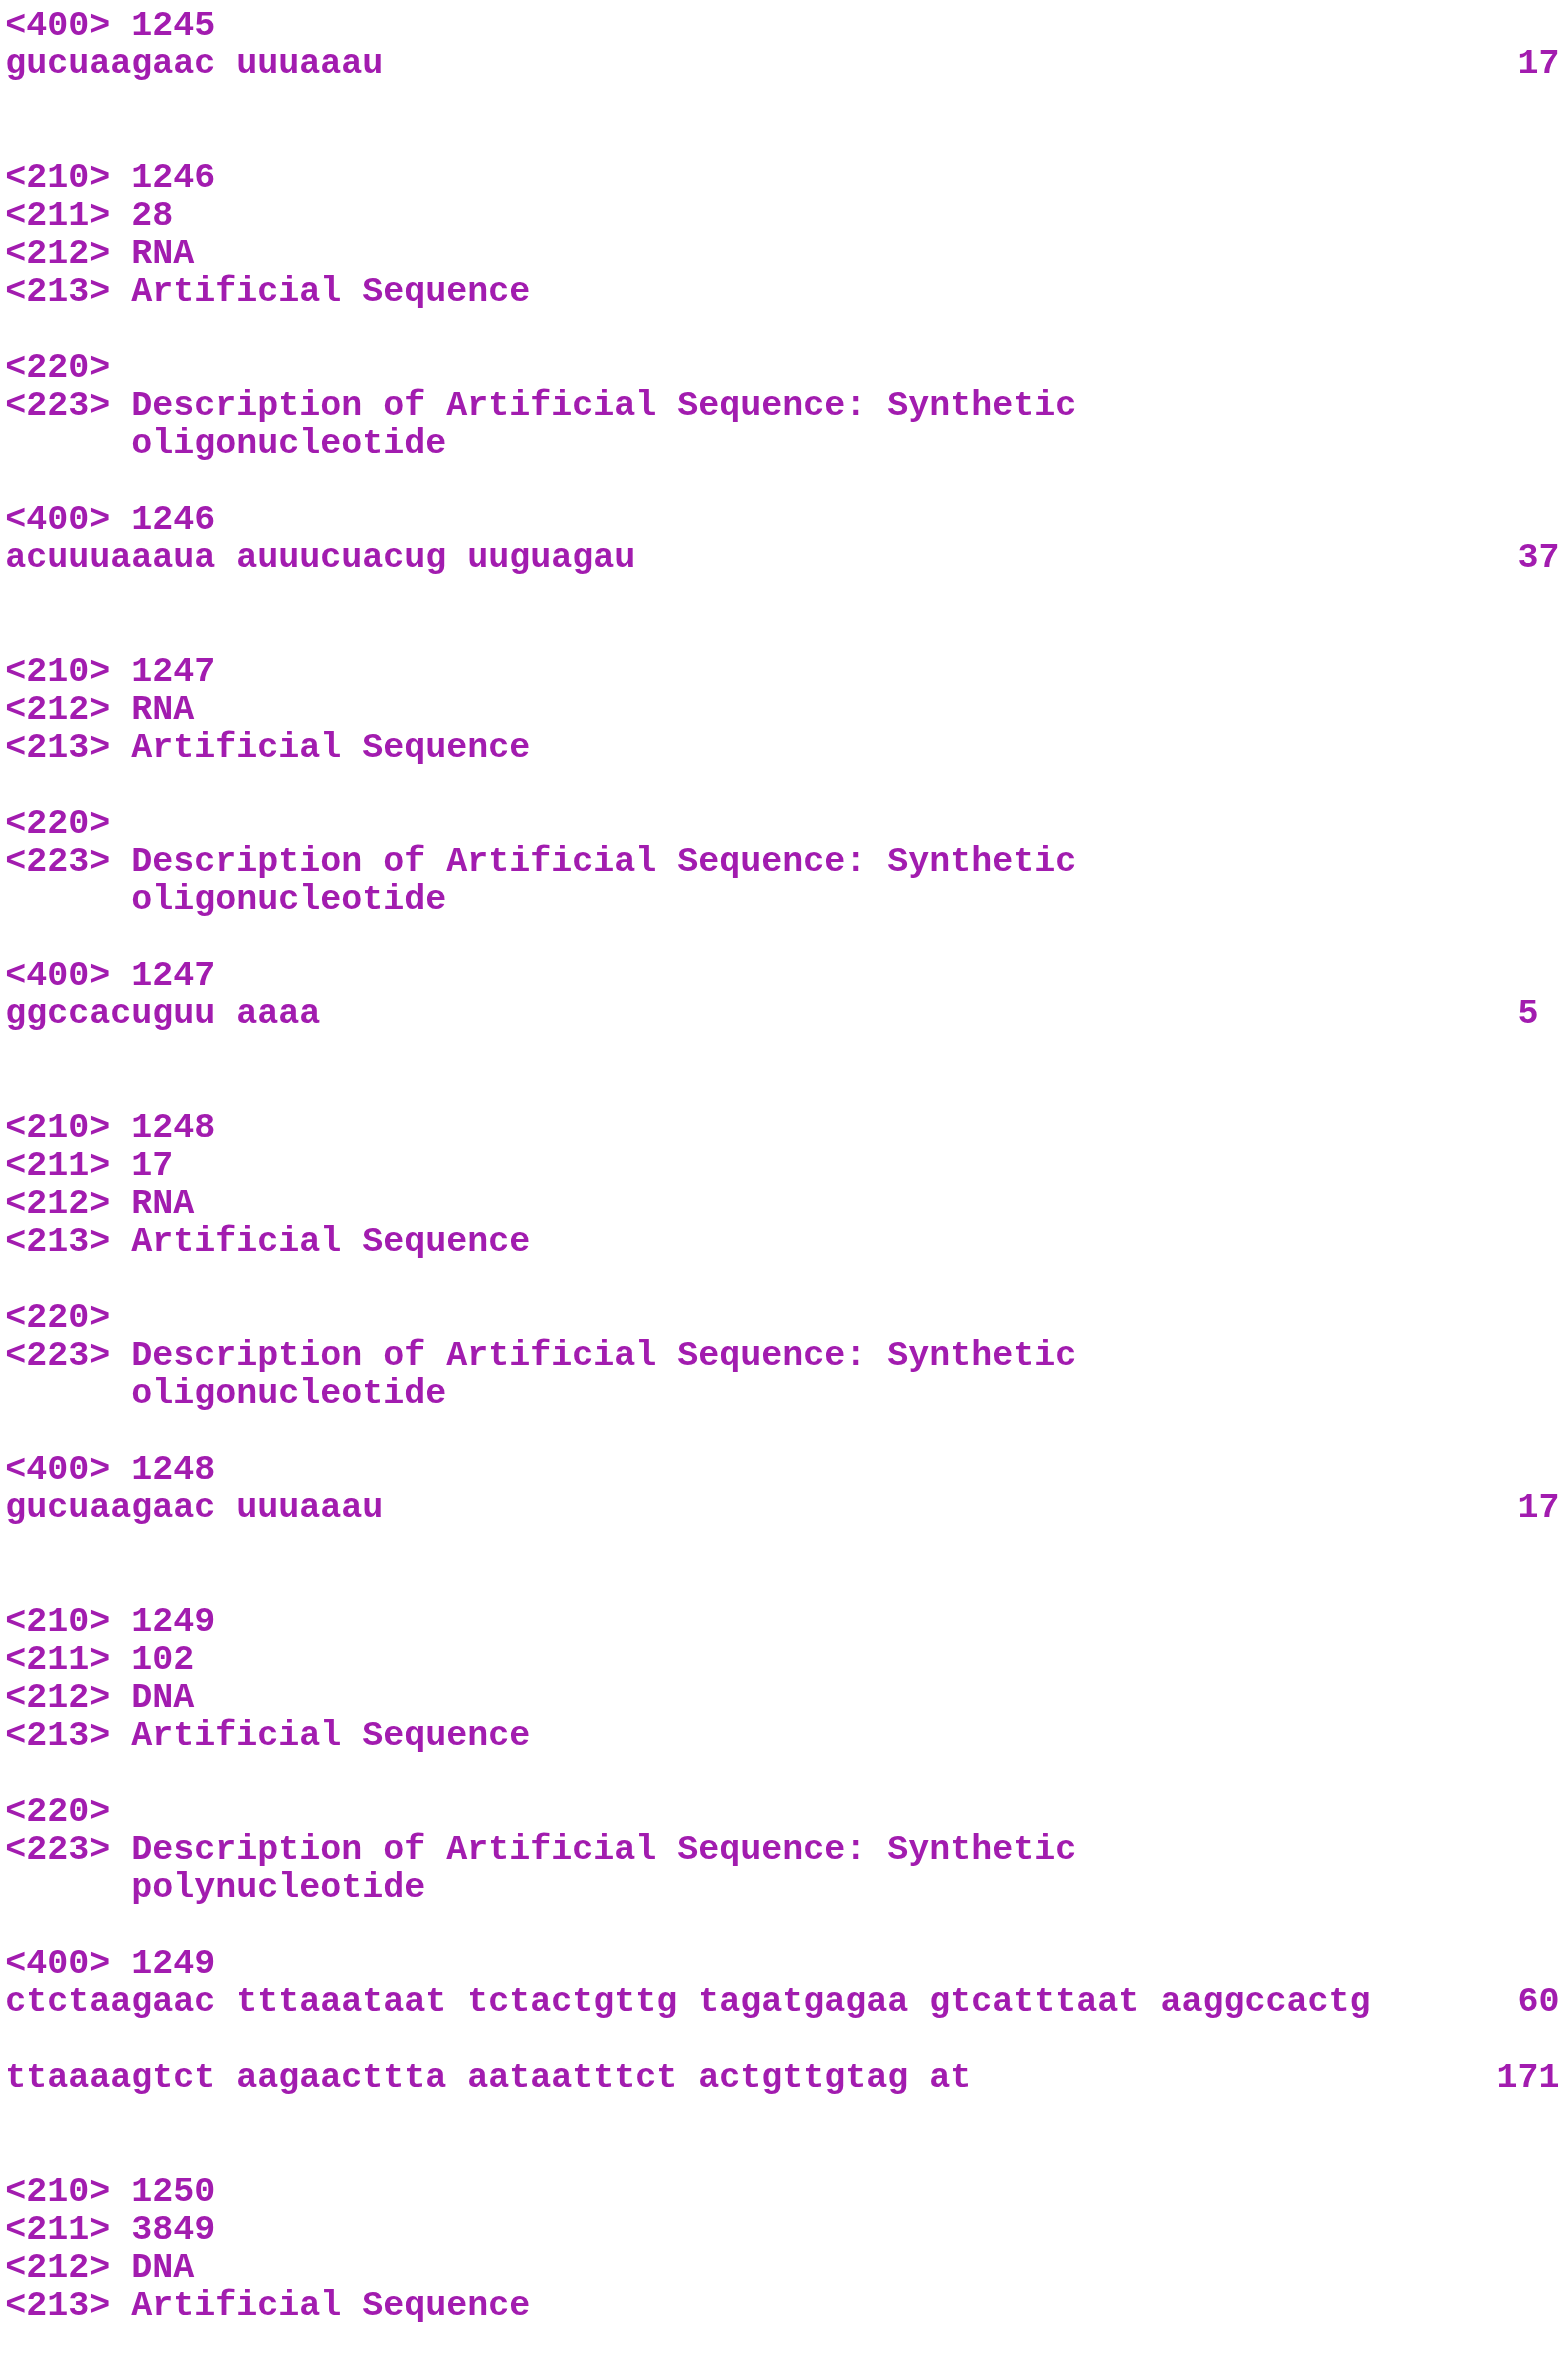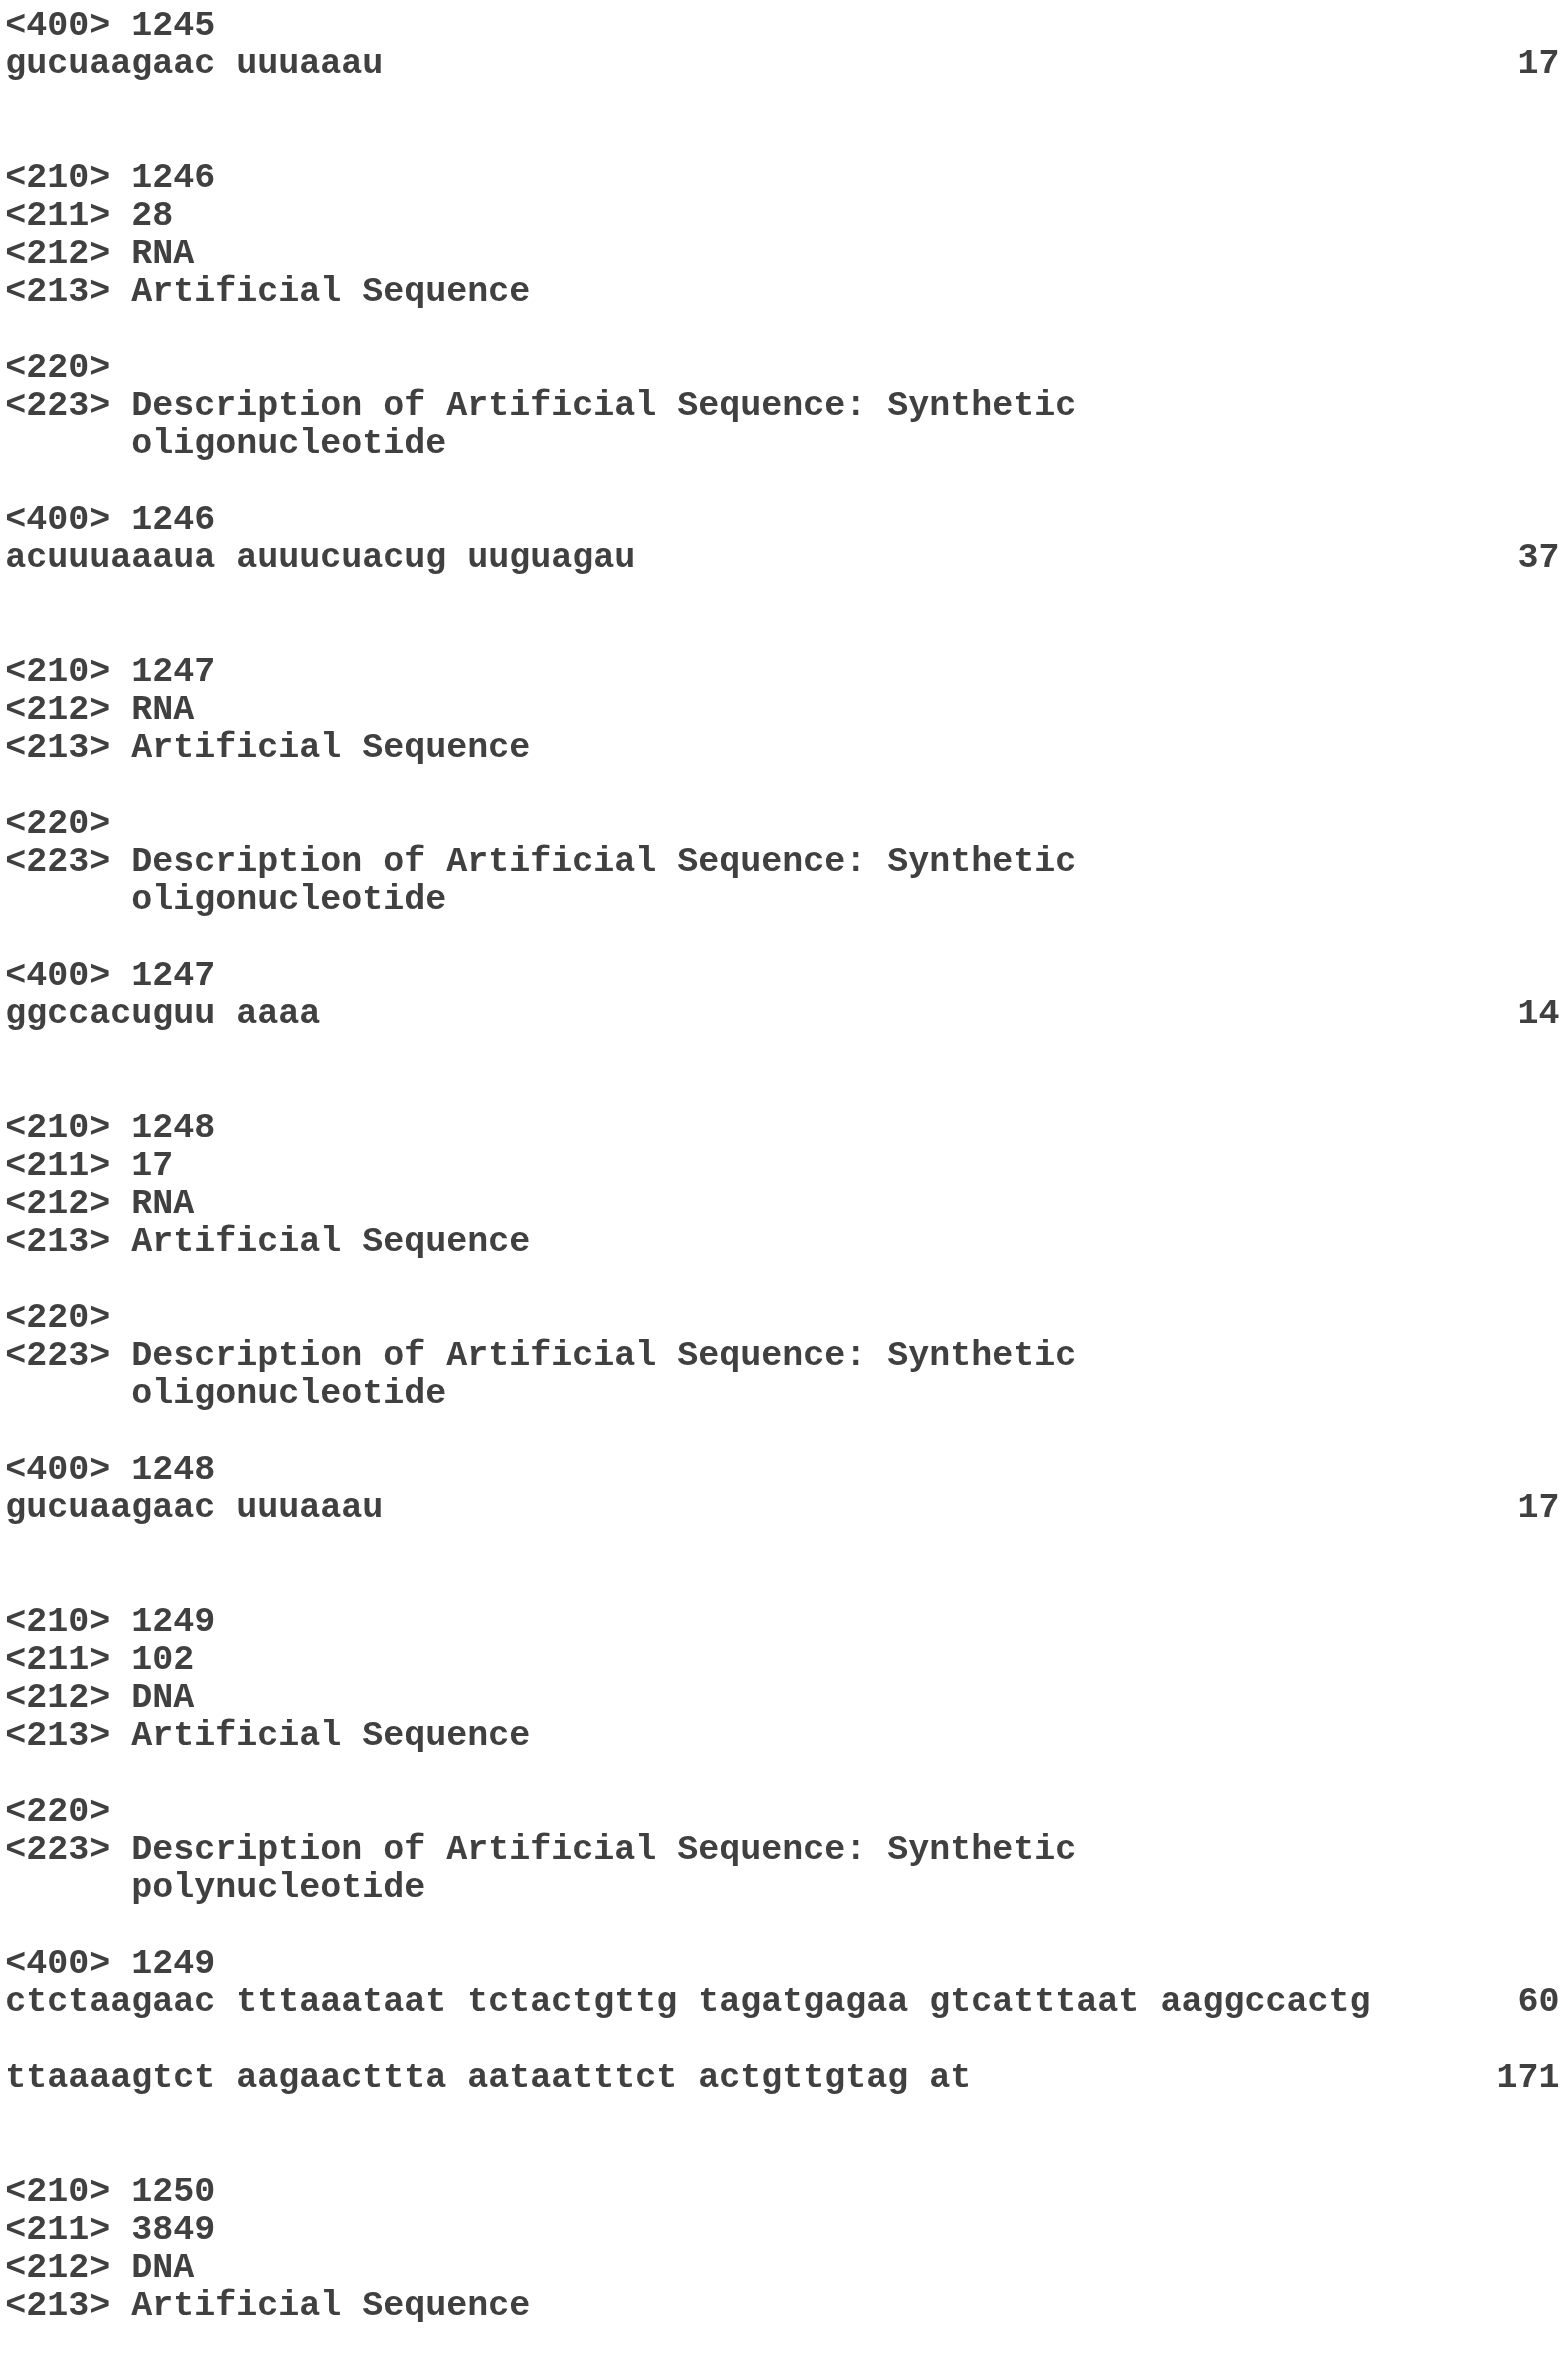--- a/index.html
+++ b/index.html
@@ -11,21 +11,21 @@
     overflow: hidden;
     position: relative;
   }
   .page {
     position: absolute;
     inset: 0;
     padding: 6.9px 0 0 5.2px;
     font-family: "Liberation Mono", "DejaVu Sans Mono", monospace;
     font-weight: 700;
     font-size: 35px;
-    color: #404040;
+    color: #a21caf;
   }
   .line {
     height: 38px;
     line-height: 38px;
     white-space: pre;
   }
 </style>
 </head>
 <body>
 
@@ -50,21 +50,21 @@
       <div class="line"></div>
       <div class="line">&lt;210&gt; 1247</div>
       <div class="line">&lt;212&gt; RNA</div>
       <div class="line">&lt;213&gt; Artificial Sequence</div>
       <div class="line"></div>
       <div class="line">&lt;220&gt;</div>
       <div class="line">&lt;223&gt; Description of Artificial Sequence: Synthetic</div>
       <div class="line">      oligonucleotide</div>
       <div class="line"></div>
       <div class="line">&lt;400&gt; 1247</div>
-      <div class="line">ggccacuguu aaaa                                                         14</div>
+      <div class="line">ggccacuguu aaaa                                                         5</div>
       <div class="line"></div>
       <div class="line"></div>
       <div class="line">&lt;210&gt; 1248</div>
       <div class="line">&lt;211&gt; 17</div>
       <div class="line">&lt;212&gt; RNA</div>
       <div class="line">&lt;213&gt; Artificial Sequence</div>
       <div class="line"></div>
       <div class="line">&lt;220&gt;</div>
       <div class="line">&lt;223&gt; Description of Artificial Sequence: Synthetic</div>
       <div class="line">      oligonucleotide</div>

